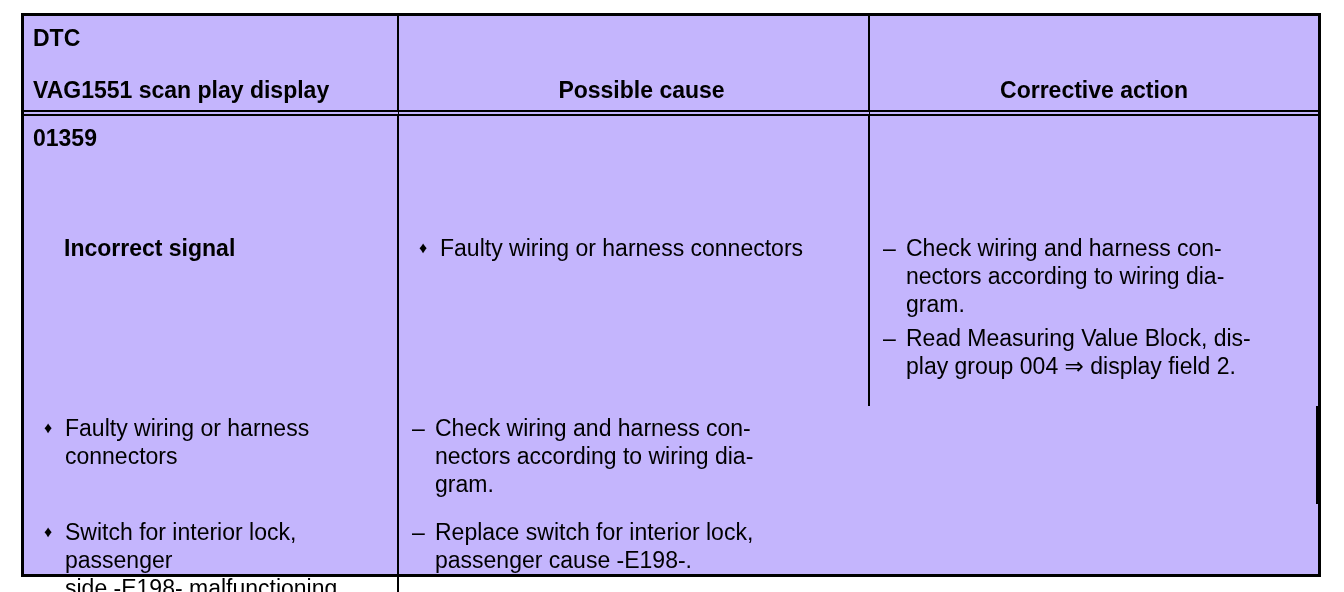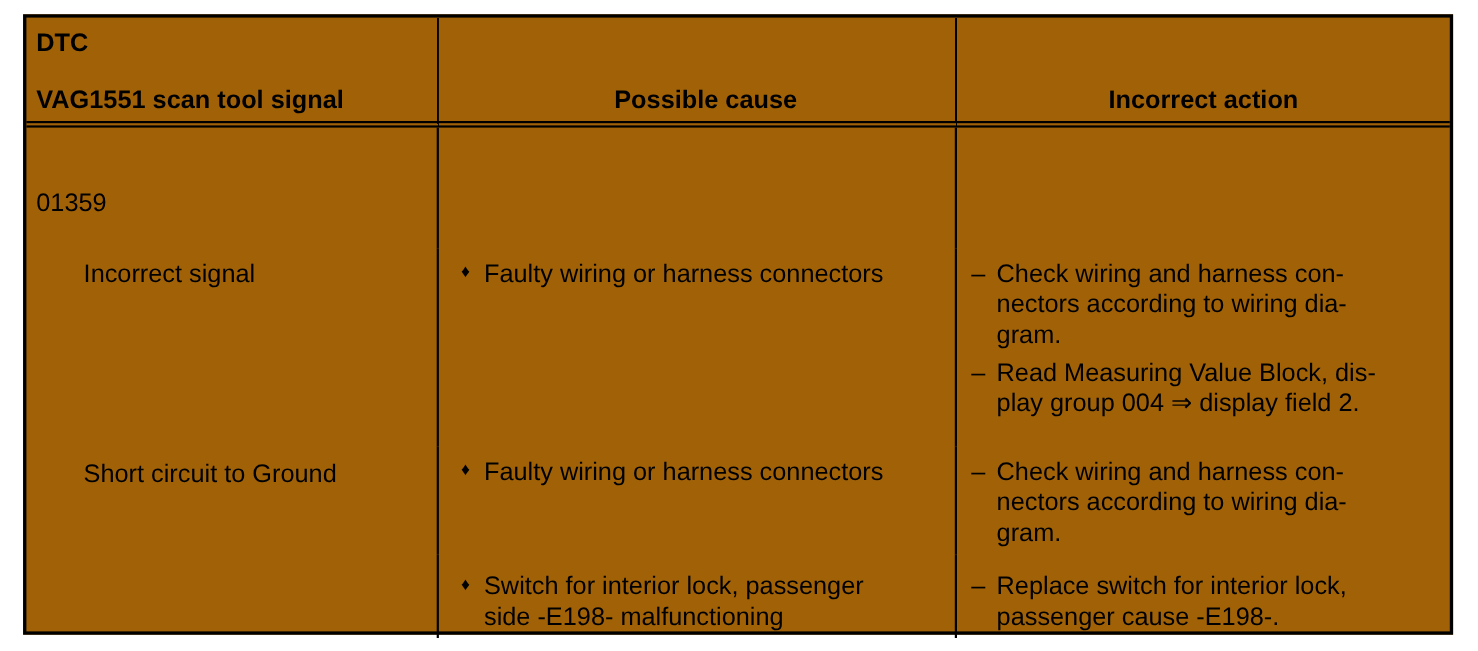--- a/index.html
+++ b/index.html
@@ -19,69 +19,69 @@
   .dtc-table {
     position: absolute;
     left: 21px;
     top: 13px;
     width: 1294px;
     height: 558px;
     border: 3px solid #000000;
     display: grid;
     grid-template-columns: 375px 471px 448px;
     grid-template-rows: 100px 110px 180px 98px auto;
-    background: #a16207;
+    background: #c4b5fd;
     font-size: 23px;
     line-height: 28px;
   }
   .cell { box-sizing: border-box; }
   .col1, .col2 { border-right: 2px solid #000000; padding-left: 16px; }
   .hdr { border-bottom: 6px double #000000; font-weight: bold; }
   .hdr-left {
     display: flex;
     flex-direction: column;
     justify-content: space-between;
     padding: 8px 6px 6px 9px;
   }
   .hdr-center {
     display: flex;
     align-items: flex-end;
     justify-content: center;
     padding-bottom: 6px;
   }
   .code-cell { padding: 8px 6px 0 9px; }
-  .code { font-weight: normal; margin-bottom: 14px; margin-top: 46px; }
+  .code { font-weight: bold; margin-bottom: 14px; }
   .ml { white-space: pre-line; }
-  .symptom-cell { padding: 8px 6px 0 52px; }
+  .symptom-cell { padding: 8px 6px 0 40px; font-weight: bold; }
   .symptom-cell.r3 { padding-top: 10px; }
   .cause-cell { padding: 8px 6px 0 20px; }
   .cause-cell.r4 { padding-top: 14px; }
   .action-cell { padding: 8px 6px 0 13px; }
   .action-cell.r4 { padding-top: 14px; }
   .item { display: flex; align-items: flex-start; margin-bottom: 6px; }
   .marker { flex: 0 0 16px; }
   .marker.diamond { font-size: 16px; line-height: 28px; flex-basis: 12px; margin-right: 9px; }
   .marker.dash { flex-basis: 15px; margin-right: 8px; }
   .item .text { flex: 1 1 auto; }
 </style>
 </head>
 <body>
 
 <div class="page">
   <div class="dtc-table">
 
     <div class="cell col1 hdr hdr-left">
       <div>DTC</div>
-      <div>VAG1551 scan tool signal</div>
+      <div>VAG1551 scan play display</div>
     </div>
     <div class="cell col2 hdr hdr-center">
       <div>Possible cause</div>
     </div>
     <div class="cell col3 hdr hdr-center">
-      <div>Incorrect action</div>
+      <div>Corrective action</div>
     </div>
 
     <div class="cell col1 code-cell">
       <div class="code">01359</div>
     </div>
     <div class="cell col2"></div>
     <div class="cell col3"></div>
 
     <div class="cell col1 symptom-cell">
       <div>Incorrect signal</div>
@@ -99,23 +99,20 @@
 nectors according to wiring dia-
 gram.</span>
       </div>
       <div class="item">
         <span class="marker dash">–</span>
         <span class="text ml">Read Measuring Value Block, dis-
 play group 004 ⇒  display field 2.</span>
       </div>
     </div>
 
-    <div class="cell col1 symptom-cell r3">
-      <div>Short circuit to Ground</div>
-    </div>
     <div class="cell col2 cause-cell r3">
       <div class="item">
         <span class="marker diamond">♦</span>
         <span class="text ml">Faulty wiring or harness connectors</span>
       </div>
     </div>
     <div class="cell col3 action-cell r3">
       <div class="item">
         <span class="marker dash">–</span>
         <span class="text ml">Check wiring and harness con-

